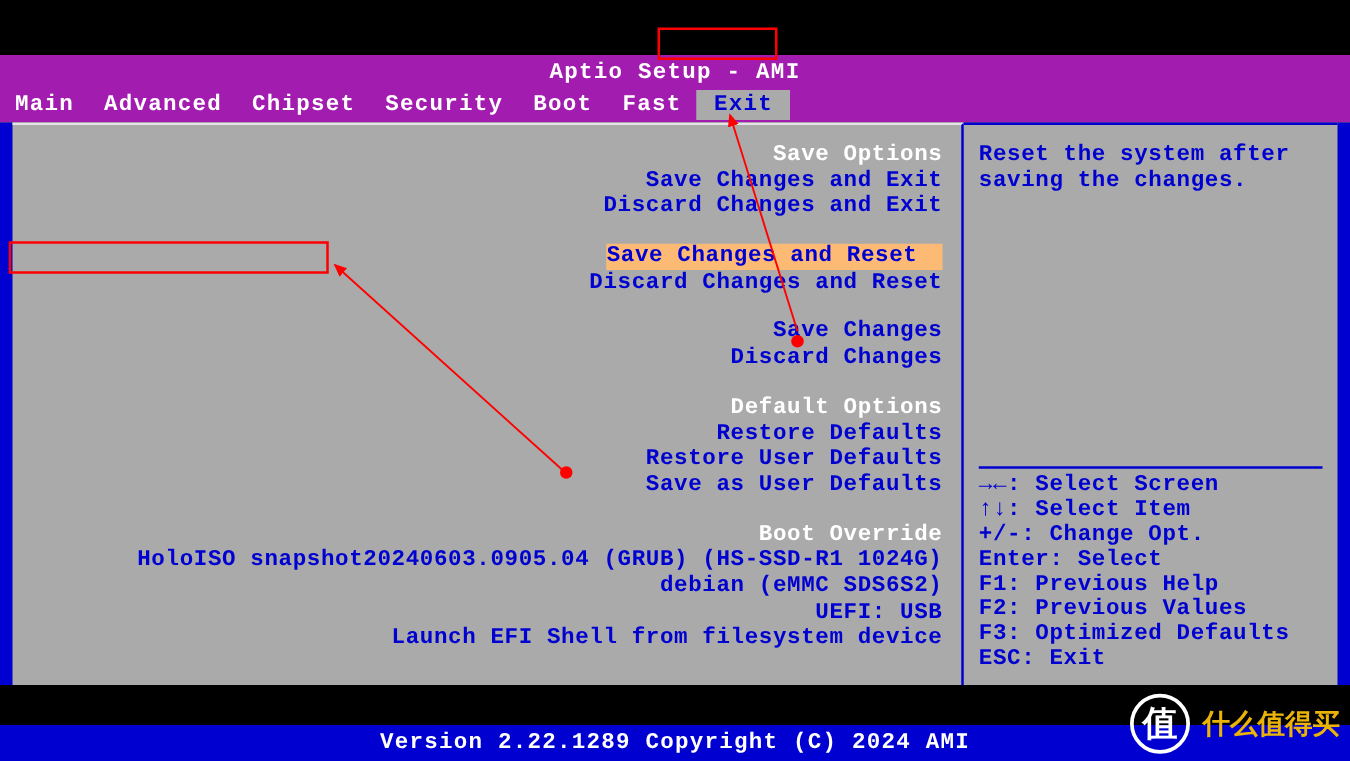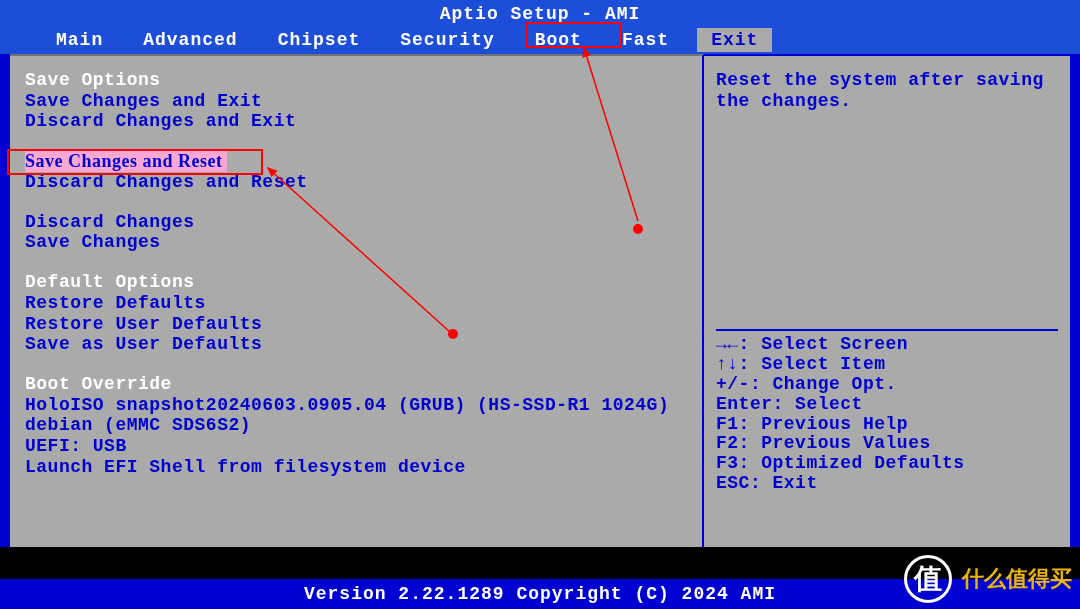--- a/index.html
+++ b/index.html
@@ -17,38 +17,38 @@
       overflow: hidden;
       position: relative;
     }
     .bios-container {
       width: 100%;
       height: 100%;
       display: flex;
       flex-direction: column;
     }
     .top-bar {
-      background: #1d4ed8;
+      background: #a21caf;
       color: #fff;
       height: 54px;
       display: flex;
       flex-direction: column;
+      margin-top: 44px;
     }
     .title-row {
       text-align: center;
       padding-top: 4px;
       height: 26px;
       letter-spacing: 1px;
     }
     .tabs-row {
       display: flex;
       align-items: center;
-      padding-left: 44px;
       height: 28px;
-      gap: 16px;
+      gap: 0;
     }
     .tab {
       color: #fff;
       padding: 0 12px;
       letter-spacing: 1px;
       cursor: pointer;
     }
     .tab.active {
       background: #aaaaaa;
       color: #0000d0;
@@ -61,24 +61,25 @@
       border-right: 10px solid #0000d0;
       display: flex;
       position: relative;
     }
     .left-panel {
       flex: 1;
       padding: 14px 15px 10px 15px;
       color: #0000d0;
       position: relative;
       border-right: 2px solid #0000d0;
-      border-top: 2px solid #737373;
+      border-top: 2px solid #e5e5e5;
+      text-align: right;
     }
     .right-panel {
-      width: 366px;
+      width: 299px;
       padding: 14px 12px 10px 12px;
       color: #0000d0;
       display: flex;
       flex-direction: column;
       border-top: 2px solid #0000d0;
     }
     .help-text {
       line-height: 1.15;
       letter-spacing: 0.5px;
     }
@@ -98,24 +99,23 @@
       color: #fff;
       letter-spacing: 0.5px;
       line-height: 1.15;
     }
     .menu-item {
       letter-spacing: 0.5px;
       line-height: 1.15;
       cursor: pointer;
     }
     .menu-item.selected {
-      background: #f9a8d4;
+      background: #fdba74;
       display: inline-block;
-      padding-right: 4px;
-      font-family: Liberation Serif, serif;
+      padding-right: 20px;
     }
     .blank-line {
       height: 19px;
     }
     .bottom-bar {
       background: #0000d0;
       color: #fff;
       height: 30px;
       display: flex;
       align-items: center;
@@ -205,22 +205,22 @@
 
   <div class="content-area">
     <div class="left-panel">
       <div class="section-header">Save Options</div>
       <div class="menu-item">Save Changes and Exit</div>
       <div class="menu-item">Discard Changes and Exit</div>
       <div class="blank-line"></div>
       <div><span class="menu-item selected">Save Changes and Reset</span></div>
       <div class="menu-item">Discard Changes and Reset</div>
       <div class="blank-line"></div>
+      <div class="menu-item">Save Changes</div>
       <div class="menu-item">Discard Changes</div>
-      <div class="menu-item">Save Changes</div>
       <div class="blank-line"></div>
       <div class="section-header">Default Options</div>
       <div class="menu-item">Restore Defaults</div>
       <div class="menu-item">Restore User Defaults</div>
       <div class="menu-item">Save as User Defaults</div>
       <div class="blank-line"></div>
       <div class="section-header">Boot Override</div>
       <div class="menu-item">HoloISO snapshot20240603.0905.04 (GRUB) (HS-SSD-R1 1024G)</div>
       <div class="menu-item">debian (eMMC SDS6S2)</div>
       <div class="menu-item">UEFI:  USB</div>

